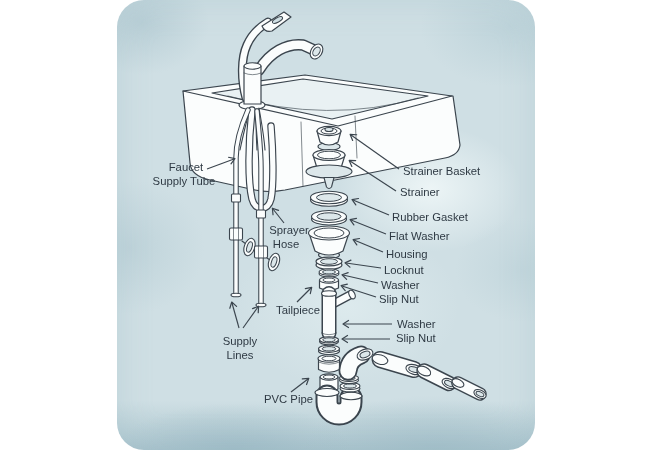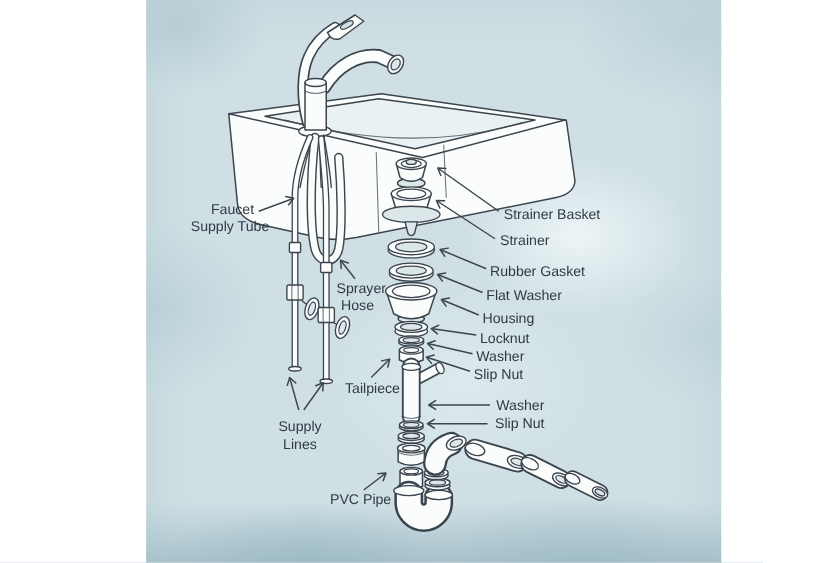--- a/index.html
+++ b/index.html
@@ -2,34 +2,35 @@
 <html style="--page-background: #ffffff; --background-color: #cfdfe4; --ink-color: #3b454e; --label-text: #2f3a44; --part-fill: #fbfdfd; --part-shade: #dce7ea; --basin-fill: #e9f1f3;"><head>
 <meta charset="utf-8">
 <style>
   html,body{margin:0;padding:0;}
   body{
     width:650px;height:450px;position:relative;overflow:hidden;
     background:var(--page-background,#ffffff);
     font-family:"Liberation Sans",sans-serif;
   }
   .panel{
-    position:absolute;left:117px;top:0;width:460px;height:450px;
+    position:absolute;left:117px;top:0;width:418px;height:450px;
     background-color:var(--background-color,#cfdfe4);
     background-image:
       radial-gradient(130px 90px at 75% 42%, rgba(238,246,247,.95) 0%, rgba(238,246,247,0) 70%),
       radial-gradient(110px 80px at 38% 28%, rgba(232,242,244,.75) 0%, rgba(232,242,244,0) 70%),
       radial-gradient(150px 110px at 55% 68%, rgba(228,240,242,.65) 0%, rgba(228,240,242,0) 75%),
       radial-gradient(90px 70px at 6% 5%, rgba(163,191,201,.5) 0%, rgba(163,191,201,0) 75%),
       radial-gradient(120px 80px at 94% 6%, rgba(170,198,207,.45) 0%, rgba(170,198,207,0) 75%),
       radial-gradient(100px 90px at 3% 55%, rgba(168,195,204,.42) 0%, rgba(168,195,204,0) 75%),
       radial-gradient(90px 70px at 97% 60%, rgba(176,202,210,.38) 0%, rgba(176,202,210,0) 75%),
       radial-gradient(150px 60px at 28% 100%, rgba(148,180,192,.55) 0%, rgba(148,180,192,0) 78%),
       radial-gradient(170px 70px at 76% 100%, rgba(152,183,194,.5) 0%, rgba(152,183,194,0) 78%),
       linear-gradient(to bottom, rgba(205,223,228,0) 89%, rgba(153,184,195,.45) 97%, rgba(145,177,190,.55) 100%);
     box-shadow: inset 0 0 34px rgba(150,182,192,.30);
+    border-radius: 27px;
   }
   svg{position:absolute;inset:0;display:block;}
   .outline{fill:var(--part-fill,#fbfdfd);stroke:var(--ink-color,#3b454e);stroke-width:1.2;stroke-linejoin:round;stroke-linecap:round;}
   .ring{fill:var(--part-fill,#fbfdfd);stroke:var(--ink-color,#3b454e);stroke-width:1.1;}
   .hole{fill:var(--part-shade,#dce7ea);stroke:var(--ink-color,#3b454e);stroke-width:1;}
   .shade{fill:var(--part-shade,#dce7ea);stroke:var(--ink-color,#3b454e);stroke-width:1.1;stroke-linejoin:round;}
   .basin{fill:var(--basin-fill,#e9f1f3);stroke:var(--ink-color,#3b454e);stroke-width:1.2;stroke-linejoin:round;}
   .line{fill:none;stroke:var(--ink-color,#3b454e);stroke-width:1.1;stroke-linecap:round;}
   .thin{stroke-width:.85;stroke-opacity:.75;}
   .dark{fill:none;stroke:var(--ink-color,#3b454e);stroke-linecap:round;stroke-linejoin:round;}

